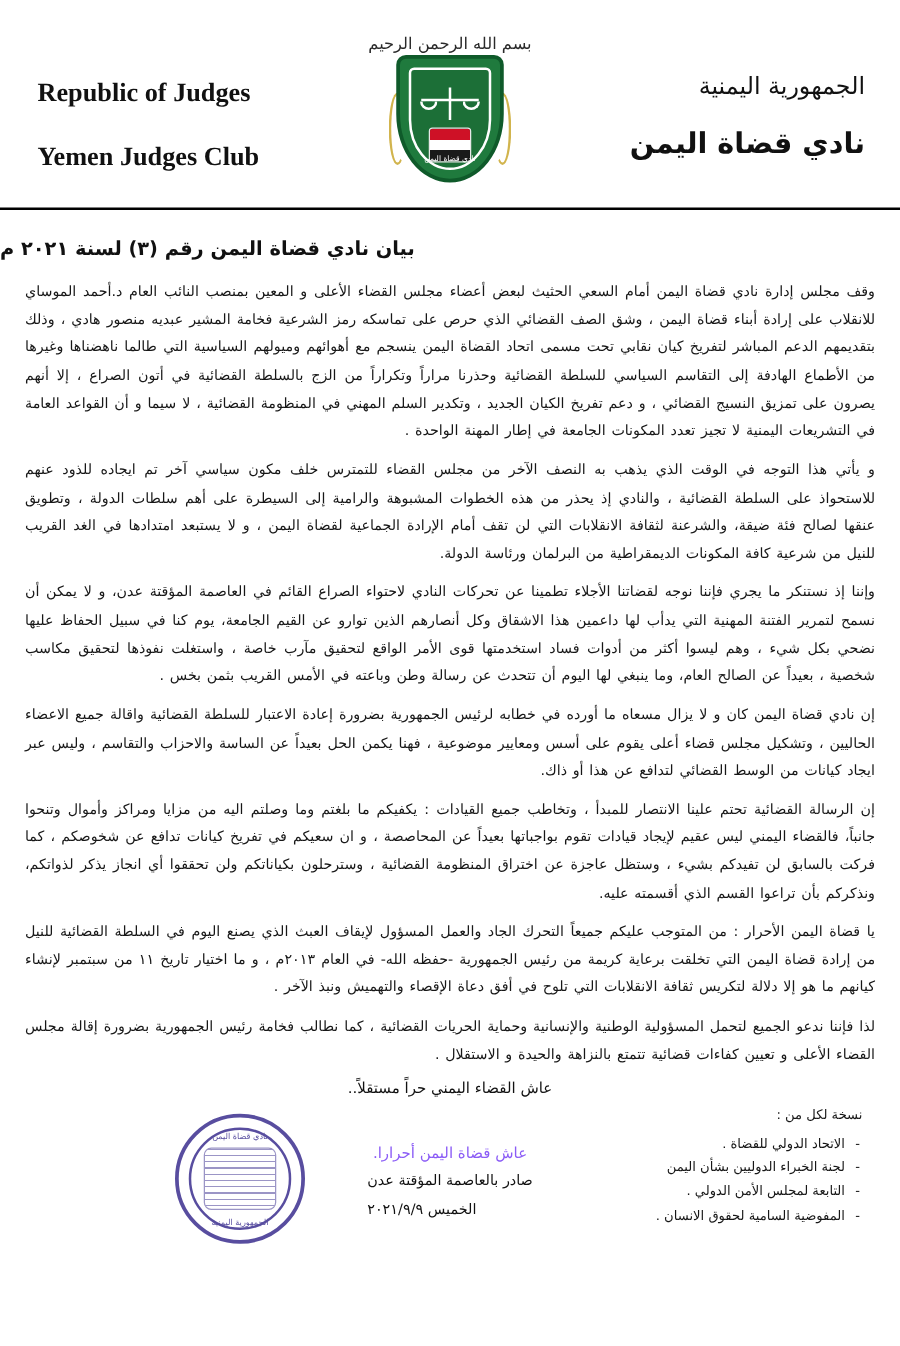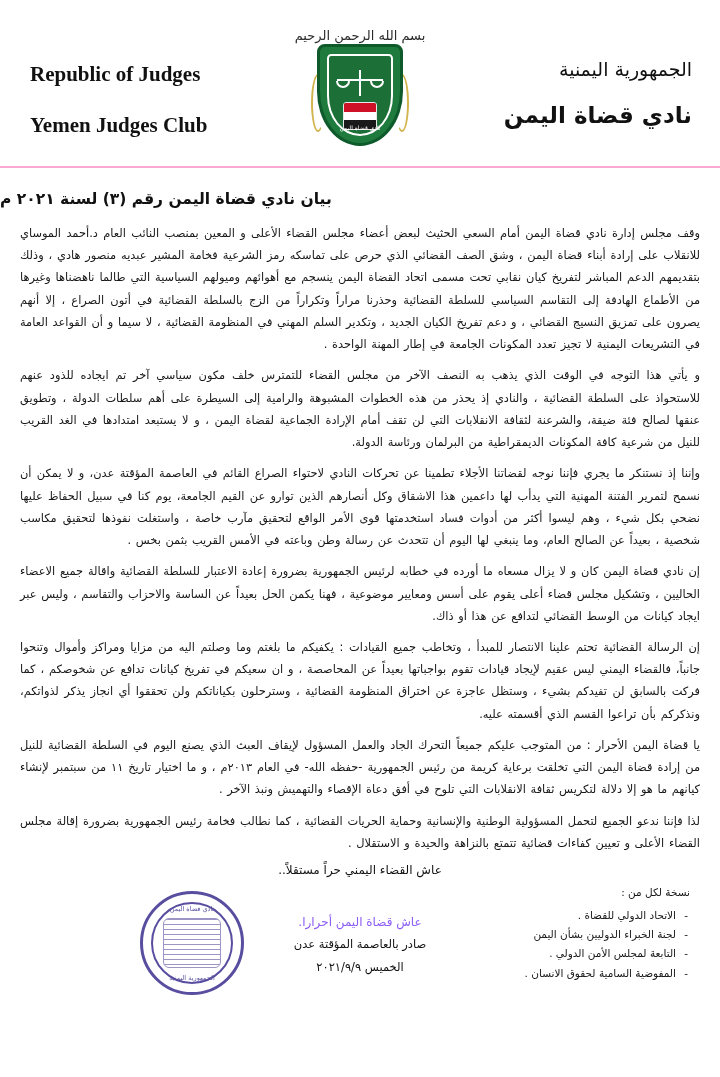--- a/index.html
+++ b/index.html
@@ -16,21 +16,21 @@
     height: 1077px;
     background: #ffffff;
     overflow: hidden;
     box-sizing: border-box;
     padding: 0;
   }
   
   .header {
     position: relative;
     height: 168px;
-    border-bottom: 2px solid #f9a8d4;
+    border-bottom: 2px solid #000000;
     box-sizing: border-box;
   }
   .basmala {
     position: absolute;
     top: 28px;
     left: 0;
     right: 0;
     text-align: center;
     font-family: "DejaVu Sans", sans-serif;
     font-size: 13px;
@@ -210,21 +210,21 @@
     font-size: 12px;
     font-weight: normal;
     color: #8b5cf6;
     white-space: nowrap;
   }
   .sign-block {
     position: absolute;
     top: 70px;
     right: 50%;
     transform: translateX(50%);
-    text-align: center;
+    text-align: left;
     font-size: 11.5px;
     line-height: 2;
     color: #111;
     white-space: nowrap;
   }
   .stamp {
     position: absolute;
     top: 28px;
     left: 140px;
     width: 104px;

